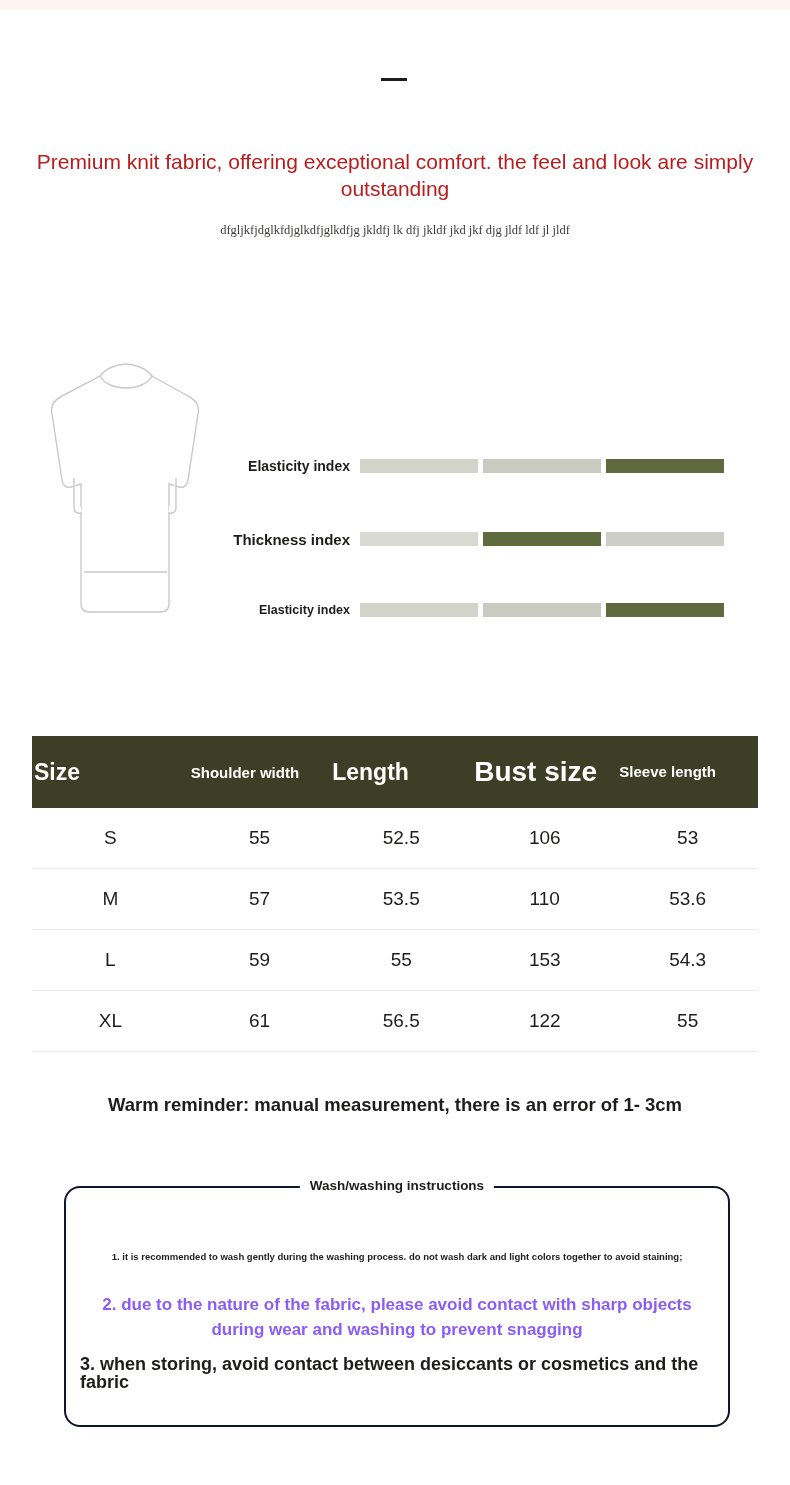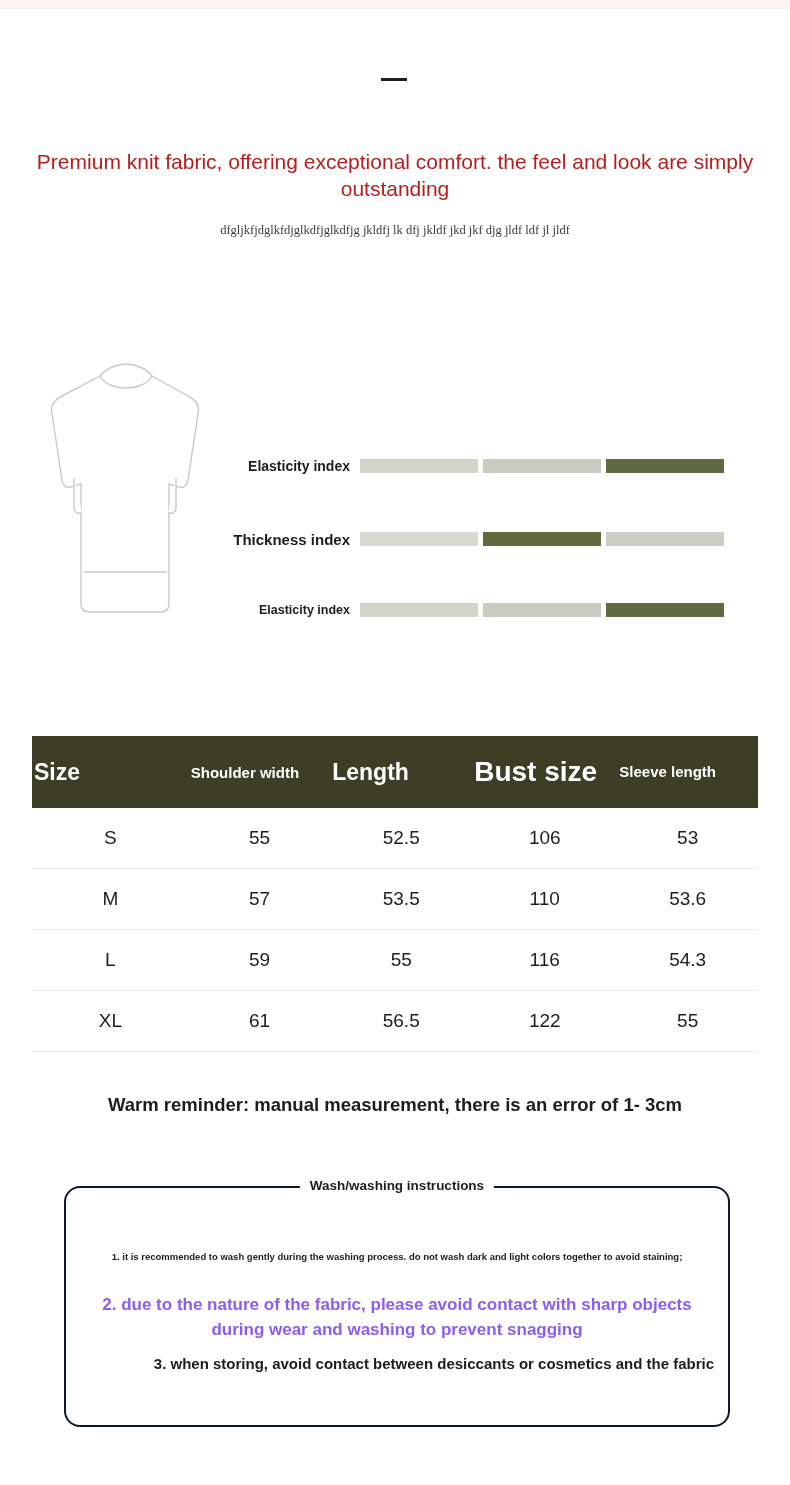--- a/index.html
+++ b/index.html
@@ -211,22 +211,22 @@
     font-size: 17px;
     font-weight: bold;
     color: #8b5cf6;
     line-height: 25px;
   }
   .wash-3 {
     position: absolute;
     left: 14px;
     top: 167px;
     width: 634px;
-    text-align: right;
-    font-size: 15px;
+    text-align: left;
+    font-size: 18px;
     font-weight: bold;
     color: #1d1d1b;
     line-height: 18px;
   }
 </style>
 </head>
 <body>
 
 <div class="page">
 
@@ -303,21 +303,21 @@
         <td>M</td>
         <td>57</td>
         <td>53.5</td>
         <td>110</td>
         <td>53.6</td>
       </tr>
       <tr>
         <td>L</td>
         <td>59</td>
         <td>55</td>
-        <td>116</td>
+        <td>153</td>
         <td>54.3</td>
       </tr>
       <tr>
         <td>XL</td>
         <td>61</td>
         <td>56.5</td>
         <td>122</td>
         <td>55</td>
       </tr>
     </tbody>

